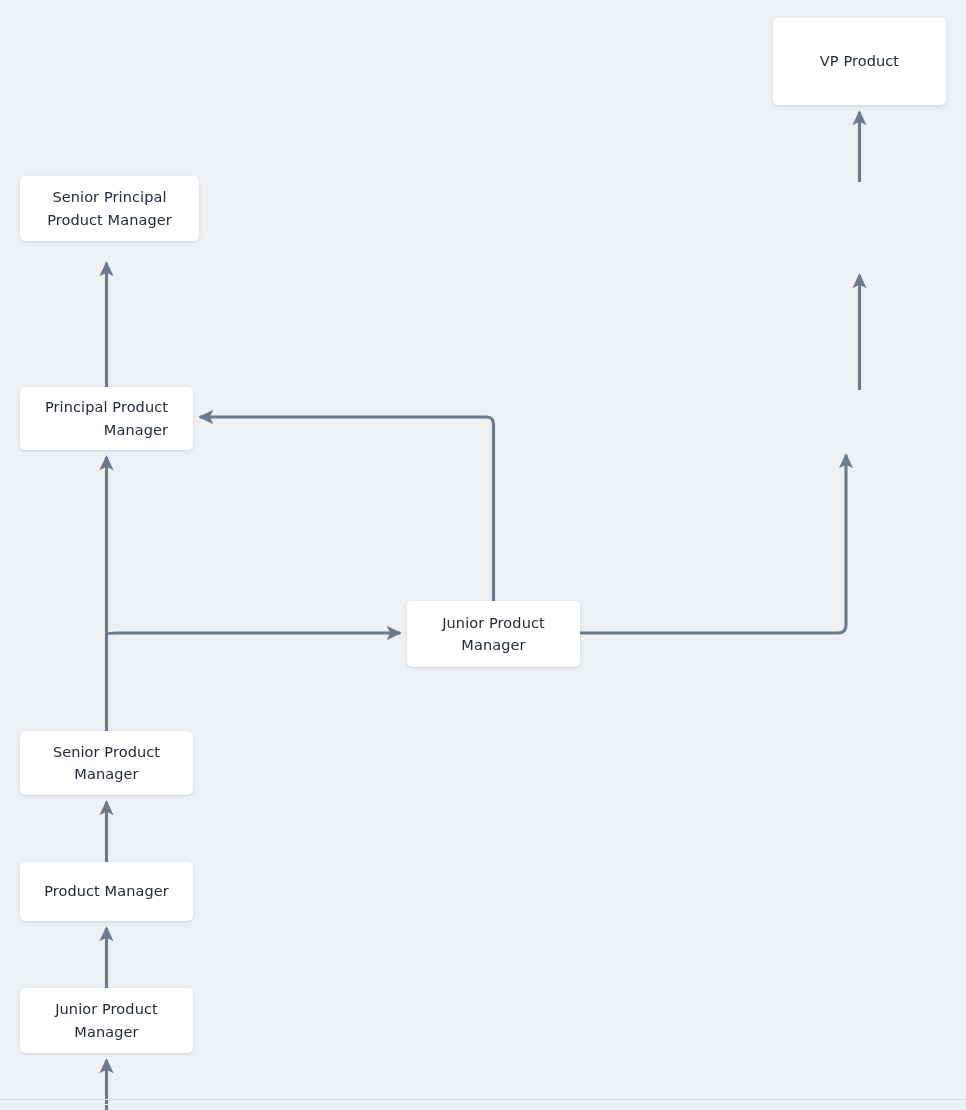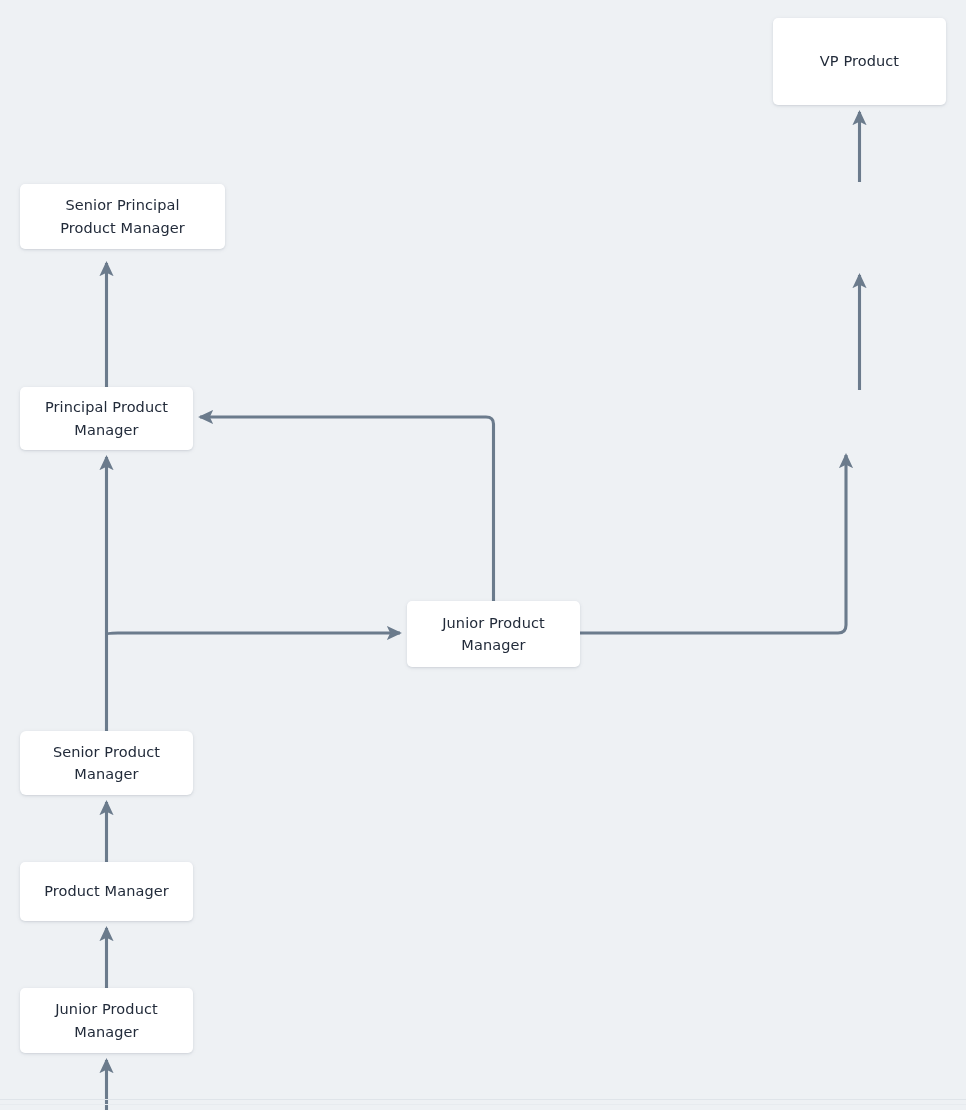--- a/index.html
+++ b/index.html
@@ -94,26 +94,26 @@
       <path d="M 580 633 L 838 633 Q 846 633 846 625 L 846 455" marker-end="url(#arrow)"></path>
     </g>
   </svg>
 
   <div class="node" style="left:773px; top:18px; width:173px; height:87px;">
     <span class="node-label">VP Product</span>
   </div>
 
 
 
-  <div class="node" style="left:20px; top:184px; width:205px; height:65px;justify-content:center;">
+  <div class="node" style="left:20px; top:176px; width:179px; height:65px;justify-content:center;">
     <span class="node-label">Senior Principal
 Product Manager</span>
   </div>
 
-  <div class="node" style="left:20px; top:387px; width:173px; height:63px;">
+  <div class="node" style="left:20px; top:387px; width:173px; height:63px;text-align:right;">
     <span class="node-label">Principal Product
 Manager</span>
   </div>
 
   <div class="node" style="left:407px; top:601px; width:173px; height:66px;">
     <span class="node-label">Junior Product
 Manager</span>
   </div>
 
   <div class="node" style="left:20px; top:731px; width:173px; height:64px;border-radius:6px;">

